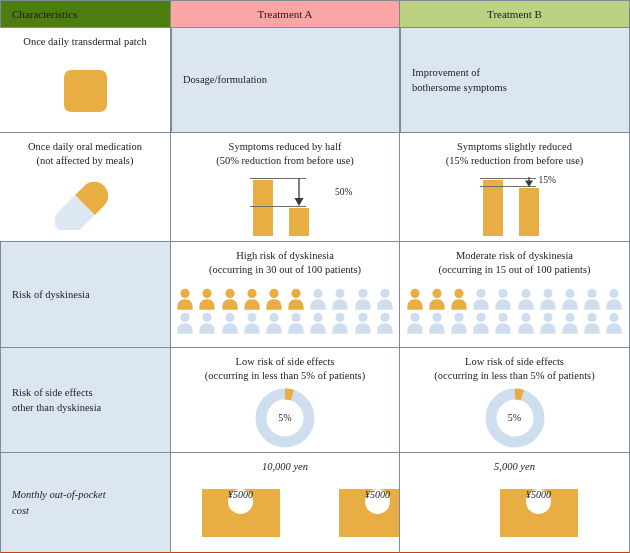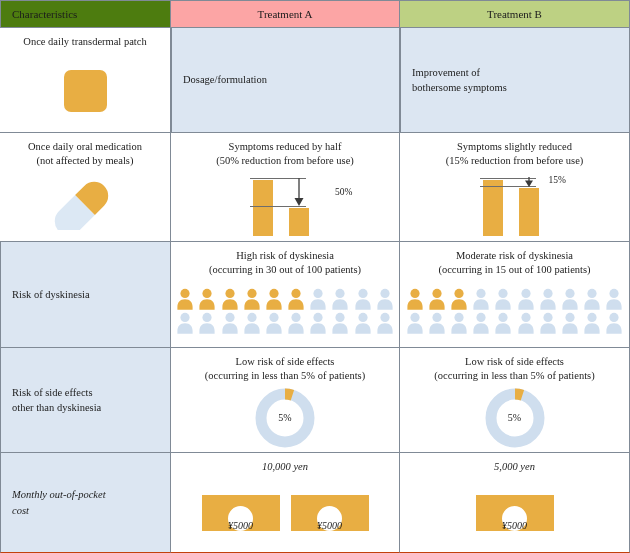--- a/index.html
+++ b/index.html
@@ -94,22 +94,22 @@
   .donut-wrap{position:relative;width:62px;height:62px;}
   .donut-label{
     position:absolute;left:0;top:0;width:62px;height:62px;
     display:flex;align-items:center;justify-content:center;
     font-size:10px;color:#1c1c1c;
   }
 
   
   .money-row{display:flex;gap:11px;align-items:center;justify-content:center;}
   .note{
-    position:relative;width:78px;height:36px;background:#e8ae43;
-    display:flex;align-items:flex-end;justify-content:center;
+    position:relative;width:78px;height:48px;background:#e8ae43;
+    display:flex;align-items:flex-start;justify-content:center;margin-left:48px;
   }
   .note .disc{
     position:absolute;width:25px;height:25px;border-radius:50%;background:#ffffff;
   }
   .note .amt{position:relative;font-size:10px;color:#1c1c1c;z-index:2;}
 </style>
 </head>
 <body>
 
 <div class="table">
@@ -189,21 +189,21 @@
     <div class="viz">
       <div class="barchart">
         <div class="bar" style="left:24px;height:56px;"></div>
         <div class="bar" style="left:60px;height:48px;"></div>
         <div class="bline" style="left:21px;top:4px;width:56px;"></div>
         <div class="bline" style="left:21px;top:12px;width:56px;"></div>
         <svg style="position:absolute;left:64px;top:3px;" width="12" height="14">
           <line x1="6" y1="0" x2="6" y2="4" stroke="#4a4a4a" stroke-width="1.4"></line>
           <polygon points="2,3.5 10,3.5 6,10" fill="#3a3a3a"></polygon>
         </svg>
-        <span class="pctlab" style="left:90px;top:1px;text-align:center;">15%</span>
+        <span class="pctlab" style="left:80px;top:1px;text-align:center;">15%</span>
       </div>
     </div>
   </div>
 
   <div class="cell rowlabel">
     <span>Risk of dyskinesia</span>
   </div>
 
   <div class="cell content">
     <div class="captions">

